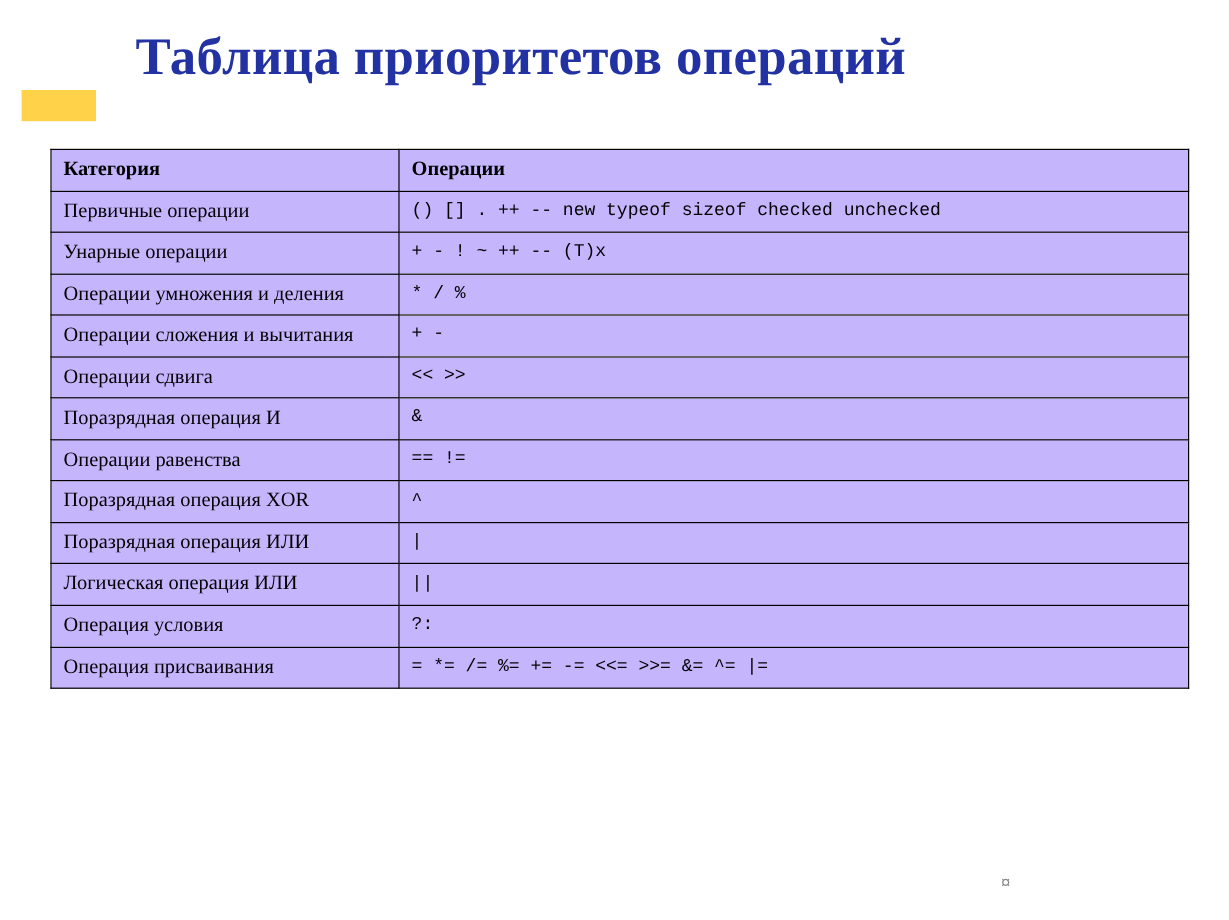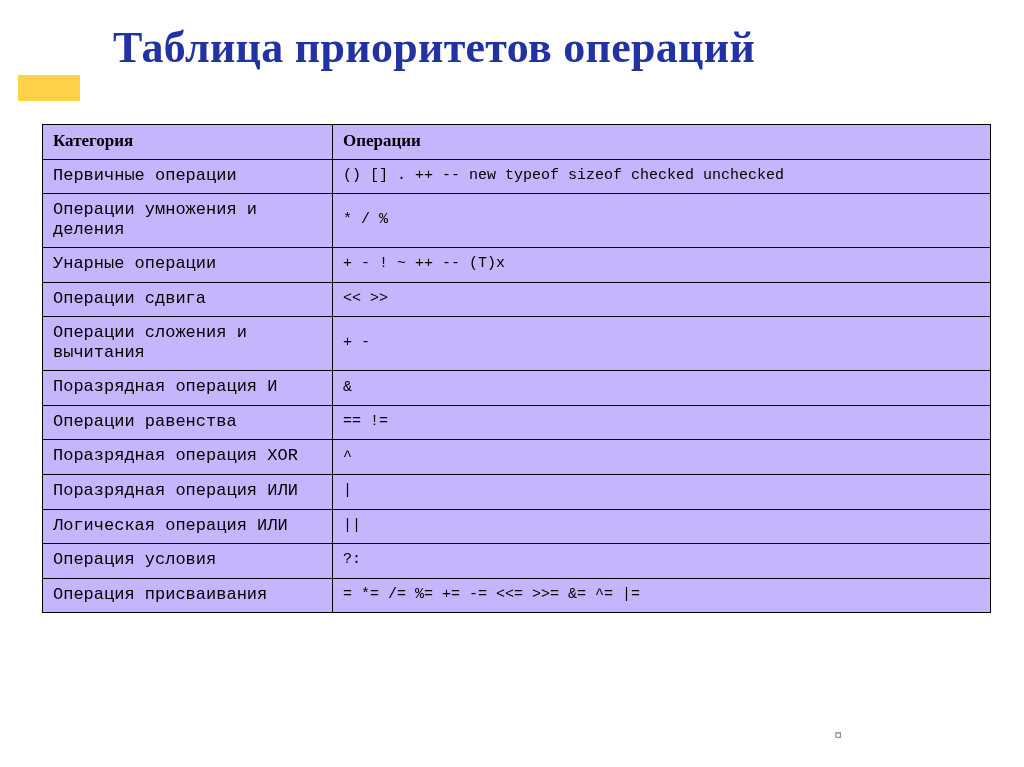--- a/index.html
+++ b/index.html
@@ -58,21 +58,21 @@
     text-align: left;
     font-size: 17px;
     line-height: 1.15;
     background: #c4b5fd;
   }
   th {
     font-weight: 700;
     font-family: "Times New Roman", Times, serif;
   }
   td.cat {
-    font-family: Liberation Mono, monospace;
+    font-family: Liberation Serif, serif;
     font-size: 17px;
     color: #000;
   }
   td.ops {
     font-family: "Courier New", Courier, monospace;
     font-size: 15px;
     color: #000;
     white-space: nowrap;
     overflow: hidden;
   }
@@ -103,34 +103,34 @@
           <th>Категория</th>
           <th>Операции</th>
         </tr>
       </thead>
       <tbody>
         <tr>
             <td class="cat">Первичные операции</td>
             <td class="ops">()  []  .  ++  --  new  typeof  sizeof  checked  unchecked</td>
           </tr>
         <tr>
+            <td class="cat">Унарные операции</td>
+            <td class="ops">+  -  !  ~  ++  --  (T)x</td>
+          </tr>
+        <tr>
             <td class="cat">Операции умножения и деления</td>
             <td class="ops">*  /  %</td>
           </tr>
         <tr>
-            <td class="cat">Унарные операции</td>
-            <td class="ops">+  -  !  ~  ++  --  (T)x</td>
+            <td class="cat">Операции сложения и вычитания</td>
+            <td class="ops">+  -</td>
           </tr>
         <tr>
             <td class="cat">Операции сдвига</td>
             <td class="ops">&lt;&lt;  &gt;&gt;</td>
-          </tr>
-        <tr>
-            <td class="cat">Операции сложения и вычитания</td>
-            <td class="ops">+  -</td>
           </tr>
         <tr>
             <td class="cat">Поразрядная операция И</td>
             <td class="ops">&amp;</td>
           </tr>
         <tr>
             <td class="cat">Операции равенства</td>
             <td class="ops">==  !=</td>
           </tr>
         <tr>

